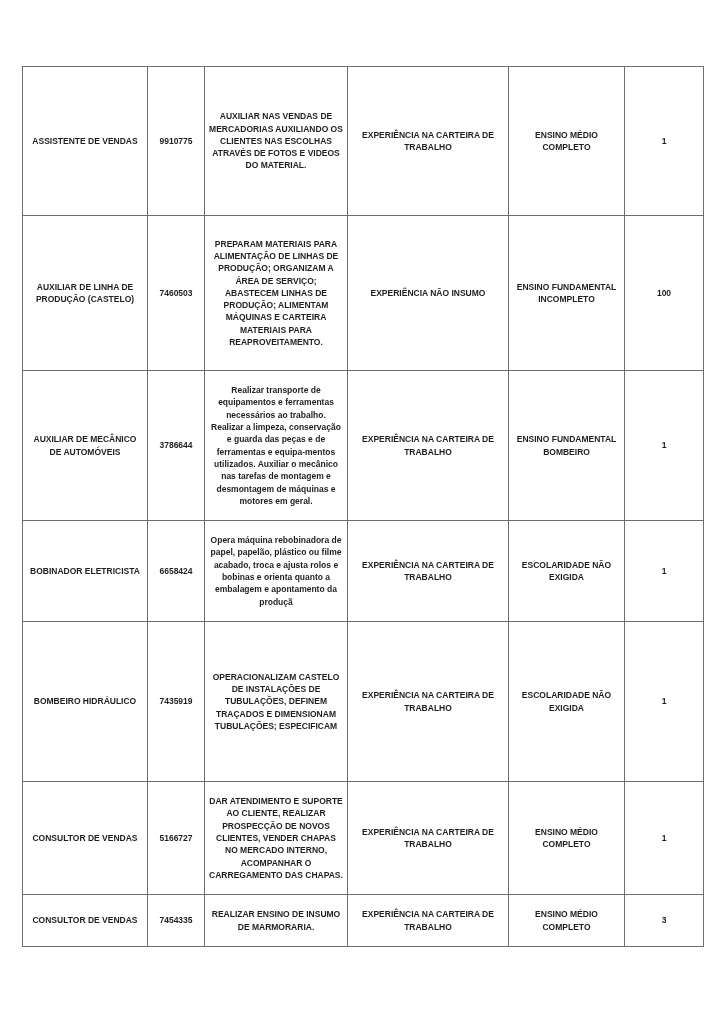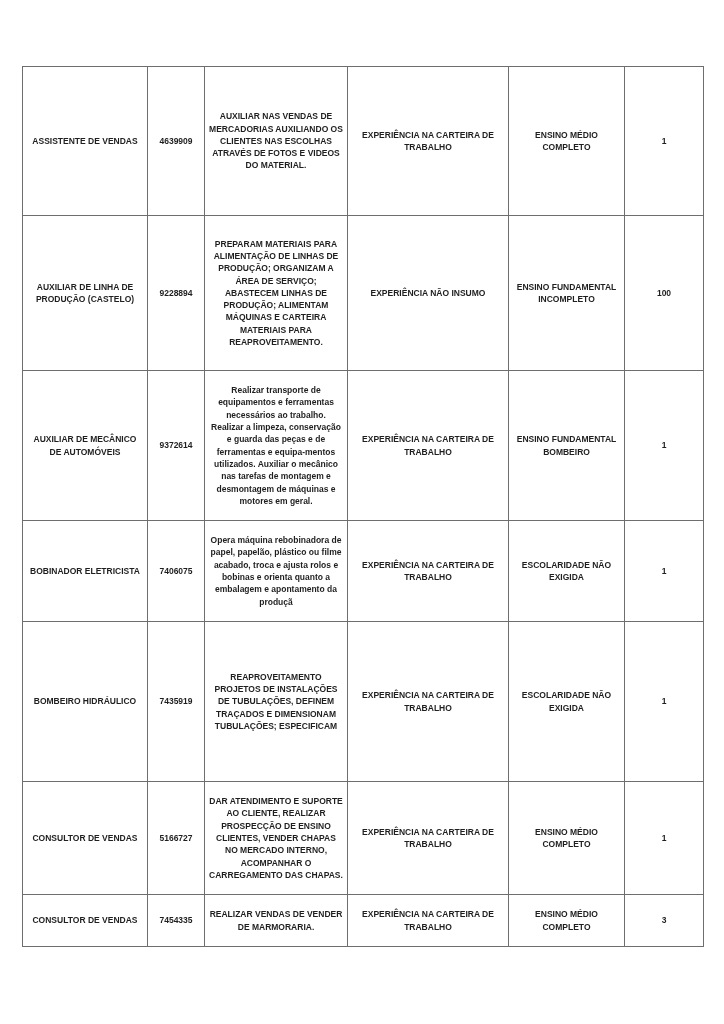--- a/index.html
+++ b/index.html
@@ -47,69 +47,69 @@
       <col style="width:125px">
       <col style="width:57px">
       <col style="width:143px">
       <col style="width:161px">
       <col style="width:116px">
       <col style="width:79px">
     </colgroup>
     <tbody id="table-body">
         <tr style="height: 149px;">
           <td class="cell-occupation">ASSISTENTE DE VENDAS</td>
-          <td class="cell-code">4639909</td>
+          <td class="cell-code">9910775</td>
           <td class="cell-description">AUXILIAR NAS VENDAS DE MERCADORIAS AUXILIANDO OS CLIENTES NAS ESCOLHAS ATRAVÉS DE FOTOS E VIDEOS DO MATERIAL.</td>
           <td class="cell-experience">EXPERIÊNCIA NA CARTEIRA DE TRABALHO</td>
           <td class="cell-education">ENSINO MÉDIO COMPLETO</td>
           <td class="cell-vacancies">1</td>
         </tr>
         <tr style="height: 155px;">
           <td class="cell-occupation">AUXILIAR DE LINHA DE PRODUÇÃO (CASTELO)</td>
-          <td class="cell-code">9228894</td>
+          <td class="cell-code">7460503</td>
           <td class="cell-description">PREPARAM MATERIAIS PARA ALIMENTAÇÃO DE LINHAS DE PRODUÇÃO; ORGANIZAM A ÁREA DE SERVIÇO; ABASTECEM LINHAS DE PRODUÇÃO; ALIMENTAM MÁQUINAS E CARTEIRA MATERIAIS PARA REAPROVEITAMENTO.</td>
           <td class="cell-experience">EXPERIÊNCIA NÃO INSUMO</td>
           <td class="cell-education">ENSINO FUNDAMENTAL INCOMPLETO</td>
           <td class="cell-vacancies">100</td>
         </tr>
         <tr style="height: 148px;">
           <td class="cell-occupation">AUXILIAR DE MECÂNICO DE AUTOMÓVEIS</td>
-          <td class="cell-code">9372614</td>
+          <td class="cell-code">3786644</td>
           <td class="cell-description">Realizar transporte de equipamentos e ferramentas necessários ao trabalho. Realizar a limpeza, conservação e guarda das peças e de ferramentas e equipa-mentos utilizados. Auxiliar o mecânico nas tarefas de montagem e desmontagem de máquinas e motores em geral.</td>
           <td class="cell-experience">EXPERIÊNCIA NA CARTEIRA DE TRABALHO</td>
           <td class="cell-education">ENSINO FUNDAMENTAL BOMBEIRO</td>
           <td class="cell-vacancies">1</td>
         </tr>
         <tr style="height: 82px;">
           <td class="cell-occupation">BOBINADOR ELETRICISTA</td>
-          <td class="cell-code">7406075</td>
+          <td class="cell-code">6658424</td>
           <td class="cell-description">Opera máquina rebobinadora de papel, papelão, plástico ou filme acabado, troca e ajusta rolos e bobinas e orienta quanto a embalagem e apontamento da produçã</td>
           <td class="cell-experience">EXPERIÊNCIA NA CARTEIRA DE TRABALHO</td>
           <td class="cell-education">ESCOLARIDADE NÃO EXIGIDA</td>
           <td class="cell-vacancies">1</td>
         </tr>
         <tr style="height: 160px;">
           <td class="cell-occupation">BOMBEIRO HIDRÁULICO</td>
           <td class="cell-code">7435919</td>
-          <td class="cell-description">REAPROVEITAMENTO PROJETOS DE INSTALAÇÕES DE TUBULAÇÕES, DEFINEM TRAÇADOS E DIMENSIONAM TUBULAÇÕES; ESPECIFICAM</td>
+          <td class="cell-description">OPERACIONALIZAM CASTELO DE INSTALAÇÕES DE TUBULAÇÕES, DEFINEM TRAÇADOS E DIMENSIONAM TUBULAÇÕES; ESPECIFICAM</td>
           <td class="cell-experience">EXPERIÊNCIA NA CARTEIRA DE TRABALHO</td>
           <td class="cell-education">ESCOLARIDADE NÃO EXIGIDA</td>
           <td class="cell-vacancies">1</td>
         </tr>
         <tr style="height: 103px;">
           <td class="cell-occupation">CONSULTOR DE VENDAS</td>
           <td class="cell-code">5166727</td>
-          <td class="cell-description">DAR ATENDIMENTO E SUPORTE AO CLIENTE, REALIZAR PROSPECÇÃO DE ENSINO CLIENTES, VENDER CHAPAS NO MERCADO INTERNO, ACOMPANHAR O CARREGAMENTO DAS CHAPAS.</td>
+          <td class="cell-description">DAR ATENDIMENTO E SUPORTE AO CLIENTE, REALIZAR PROSPECÇÃO DE NOVOS CLIENTES, VENDER CHAPAS NO MERCADO INTERNO, ACOMPANHAR O CARREGAMENTO DAS CHAPAS.</td>
           <td class="cell-experience">EXPERIÊNCIA NA CARTEIRA DE TRABALHO</td>
           <td class="cell-education">ENSINO MÉDIO COMPLETO</td>
           <td class="cell-vacancies">1</td>
         </tr>
         <tr style="height: 42px;">
           <td class="cell-occupation">CONSULTOR DE VENDAS</td>
           <td class="cell-code">7454335</td>
-          <td class="cell-description">REALIZAR VENDAS DE VENDER DE MARMORARIA.</td>
+          <td class="cell-description">REALIZAR ENSINO DE INSUMO DE MARMORARIA.</td>
           <td class="cell-experience">EXPERIÊNCIA NA CARTEIRA DE TRABALHO</td>
           <td class="cell-education">ENSINO MÉDIO COMPLETO</td>
           <td class="cell-vacancies">3</td>
         </tr>
       </tbody>
   </table>
 </div>
 
 </body></html>

